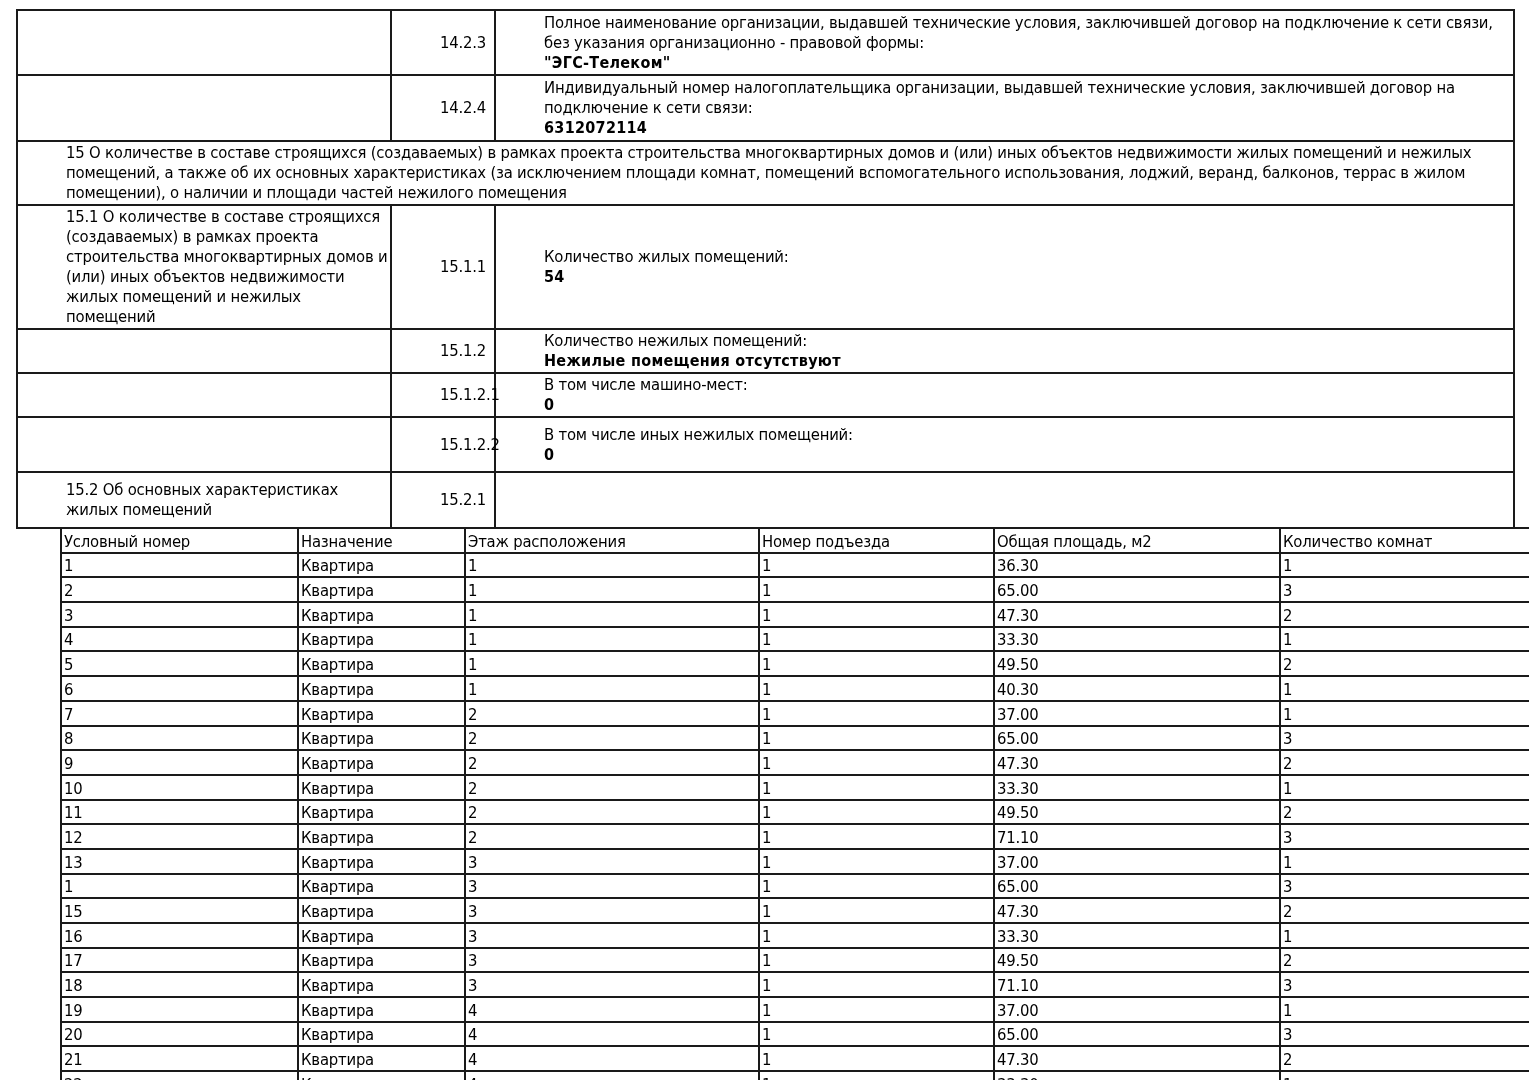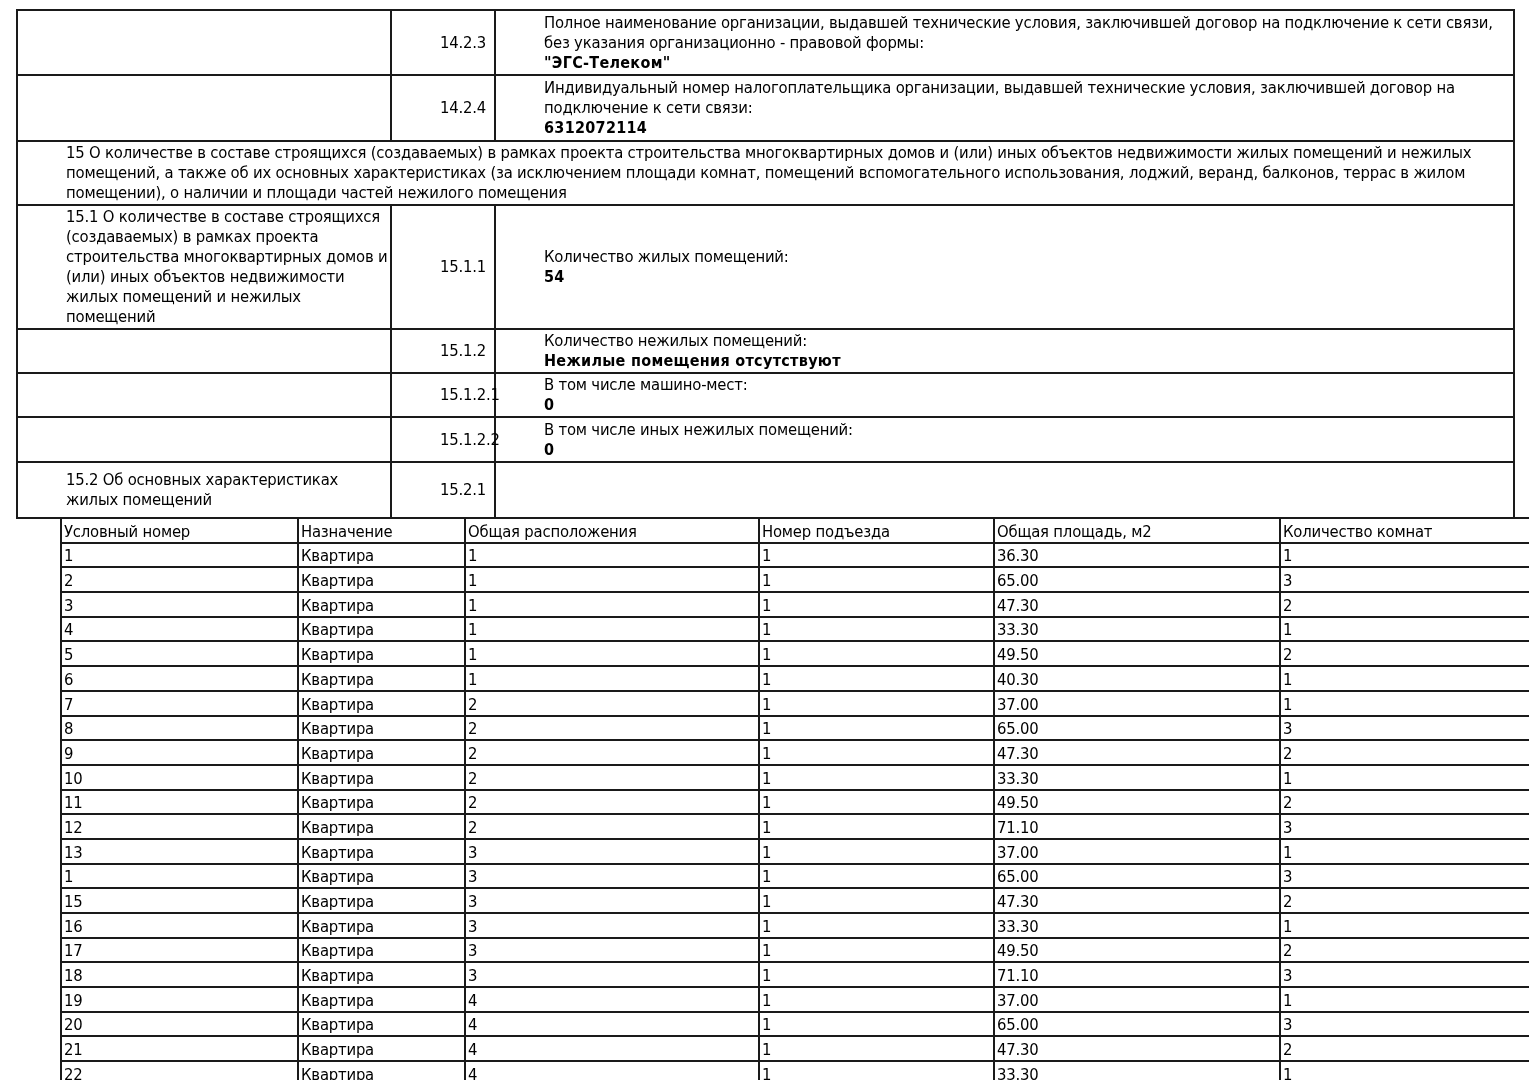--- a/index.html
+++ b/index.html
@@ -99,21 +99,21 @@
         </td>
       </tr>
       <tr style="height:34px">
         <td></td>
         <td>15.1.2.1</td>
         <td>
           <div>В том числе машино-мест:</div>
           <div class="val">0</div>
         </td>
       </tr>
-      <tr style="height:45px">
+      <tr style="height:55px">
         <td></td>
         <td>15.1.2.2</td>
         <td>
           <div>В том числе иных нежилых помещений:</div>
           <div class="val">0</div>
         </td>
       </tr>
       <tr style="height:56px">
         <td>15.2 Об основных характеристиках жилых помещений</td>
         <td>15.2.1</td>
@@ -128,21 +128,21 @@
       <col style="width:167px">
       <col style="width:294px">
       <col style="width:235px">
       <col style="width:286px">
       <col style="width:278px">
     </colgroup>
     <thead>
       <tr>
         <td>Условный номер</td>
         <td>Назначение</td>
-        <td>Общая расположения</td>
+        <td>Этаж расположения</td>
         <td>Номер подъезда</td>
         <td>Общая площадь, м2</td>
         <td>Количество комнат</td>
       </tr>
     </thead>
     <tbody id="apt-body">
         <tr>
           <td>1</td>
           <td>Квартира</td>
           <td>1</td>

